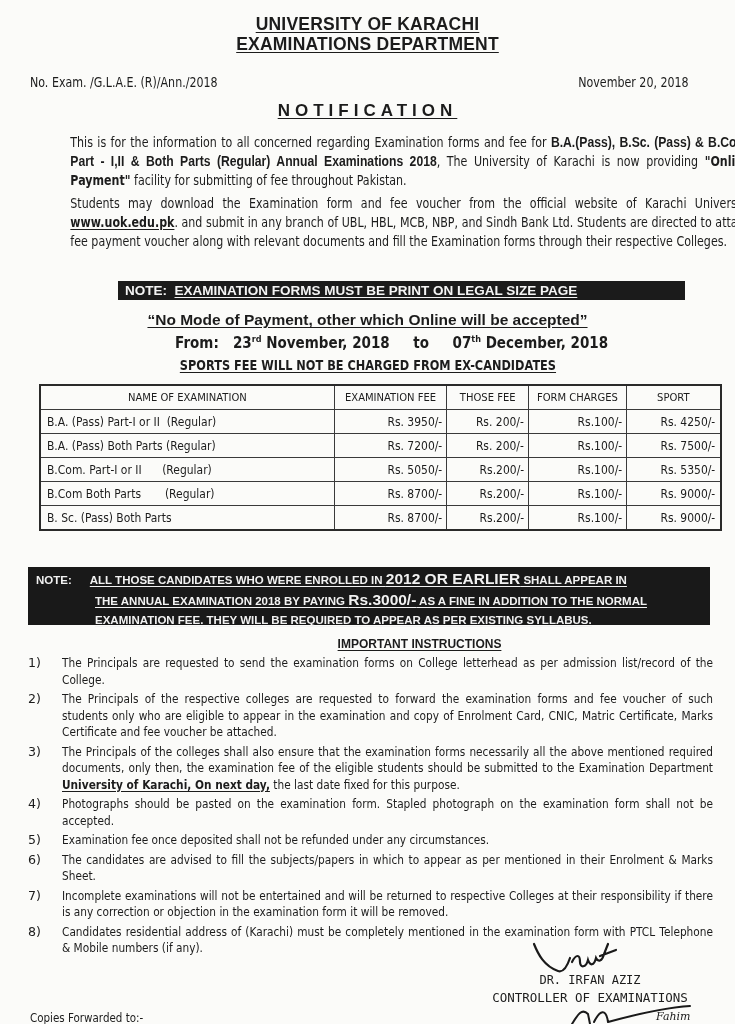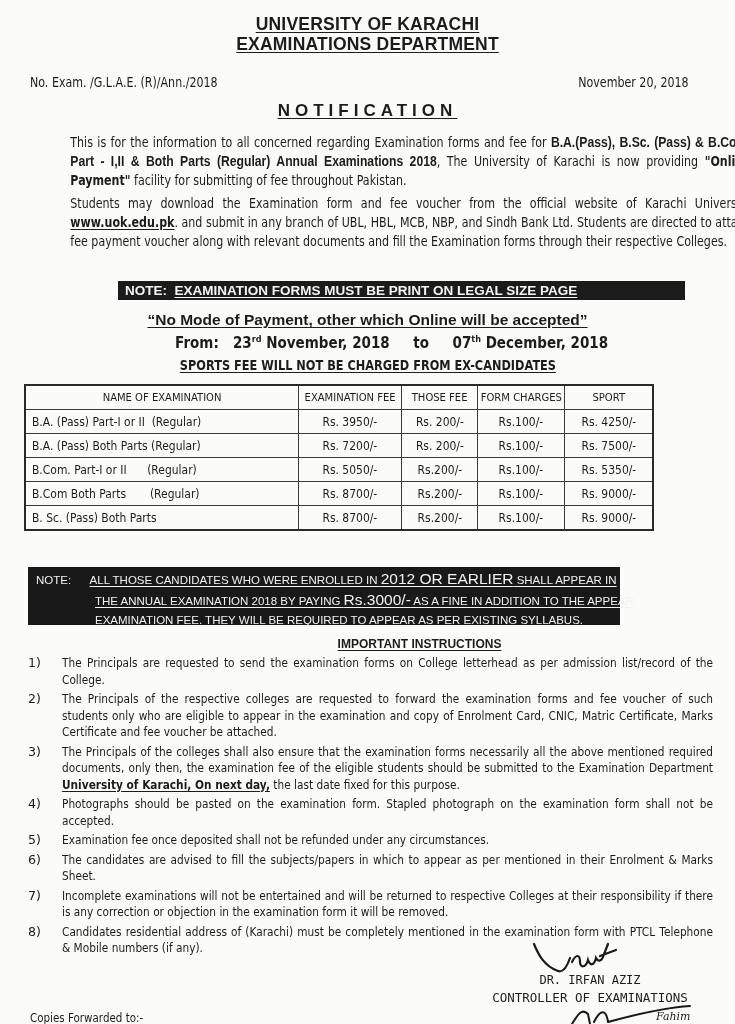--- a/index.html
+++ b/index.html
@@ -53,43 +53,43 @@
   }
   .from .inner { display: inline-block; transform: scaleX(0.9); }
   .from sup { font-size: 9px; }
   .sports {
     left: 0; width: 735px; text-align: center; top: 357px;
     font-size: 13.5px; font-weight: bold; font-family: "DejaVu Sans", sans-serif;
   }
   .sports .inner { display: inline-block; transform: scaleX(0.84); }
 
   table.fees {
-    position: absolute; left: 24px; top: 384px; width: 630px;
+    position: absolute; left: 39px; top: 384px; width: 683px;
     border-collapse: collapse;
     border: 2px solid #2a2a2a;
     font-family: "DejaVu Sans", sans-serif;
   }
   table.fees th, table.fees td {
     border: 1px solid #3a3a3a; height: 23px; padding: 0;
   }
   table.fees th {
     font-size: 10px; font-weight: normal; height: 23px;
   }
   table.fees td { font-size: 12.5px; }
   table.fees td .inner { display: inline-block; transform: scaleX(0.86); }
   table.fees td.name { text-align: left; padding-left: 6px; }
   table.fees td.name .inner { transform-origin: left; }
-  table.fees td.num { text-align: center; }
+  table.fees td.num { text-align: right; }
   col.c1 { width: 295px; } col.c2 { width: 113px; } col.c3 { width: 82px; }
   col.c4 { width: 98px; } col.c5 { width: 95px; }
 
   .note2 {
-    left: 28px; top: 567px; width: 592px; height: 58px;
+    left: 28px; top: 567px; width: 682px; height: 58px;
     background: #191919; color: #f2f2f2;
-    font-size: 11.5px; font-weight: normal; line-height: 19px;
+    font-size: 11.5px; font-weight: bold; line-height: 19px;
     box-sizing: border-box; padding: 2px 0 0 8px;
   }
   .note2 .row { white-space: nowrap; }
   .note2 .lbl { display: inline-block; width: 51px; }
   .note2 .cont { padding-left: 59px; }
   .note2 .u { text-decoration-color: #f2f2f2; }
   .note2 .big { font-size: 15.5px; }
 
   .instr-title {
     left: 16px; width: 735px; text-align: center; top: 637px;
@@ -209,21 +209,21 @@
       </tr>
     </tbody>
 </table>
 
 <div class="abs note2">
   <div class="row">
     <span class="lbl">NOTE:</span>
     <span class="u"><span>ALL THOSE CANDIDATES WHO WERE ENROLLED IN </span><span class="big">2012 OR EARLIER</span><span> SHALL APPEAR IN</span></span>
   </div>
   <div class="row cont">
-    <span class="u"><span>THE ANNUAL EXAMINATION 2018 BY PAYING </span><span class="big">Rs.3000/-</span><span> AS A FINE IN ADDITION TO THE APPEAR</span></span>
+    <span class="u"><span>THE ANNUAL EXAMINATION 2018 BY PAYING </span><span class="big">Rs.3000/-</span><span> AS A FINE IN ADDITION TO THE NORMAL</span></span>
   </div>
   <div class="row cont">
     <span class="u">EXAMINATION FEE. THEY WILL BE REQUIRED TO APPEAR AS PER EXISTING SYLLABUS.</span>
   </div>
 </div>
 
 <div class="abs instr-title u">IMPORTANT INSTRUCTIONS</div>
 
 <ol class="instr" id="instr-list">
     <li>

